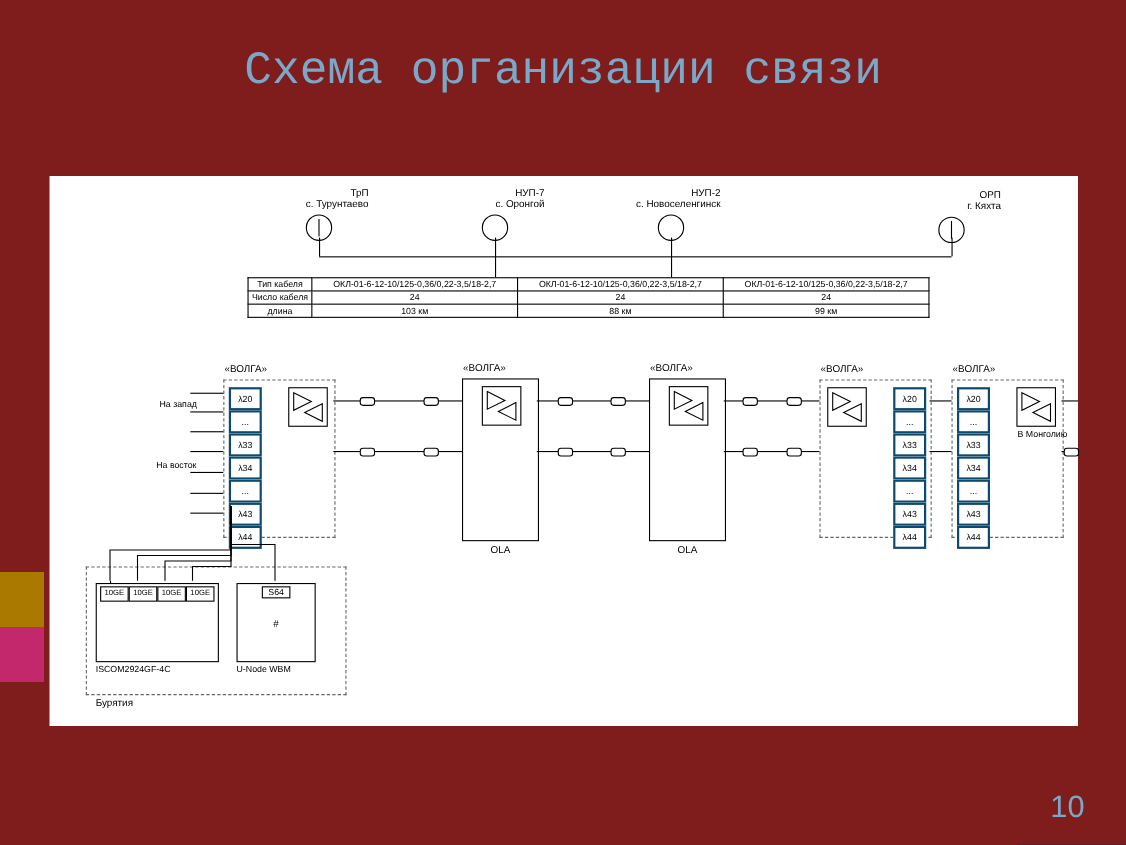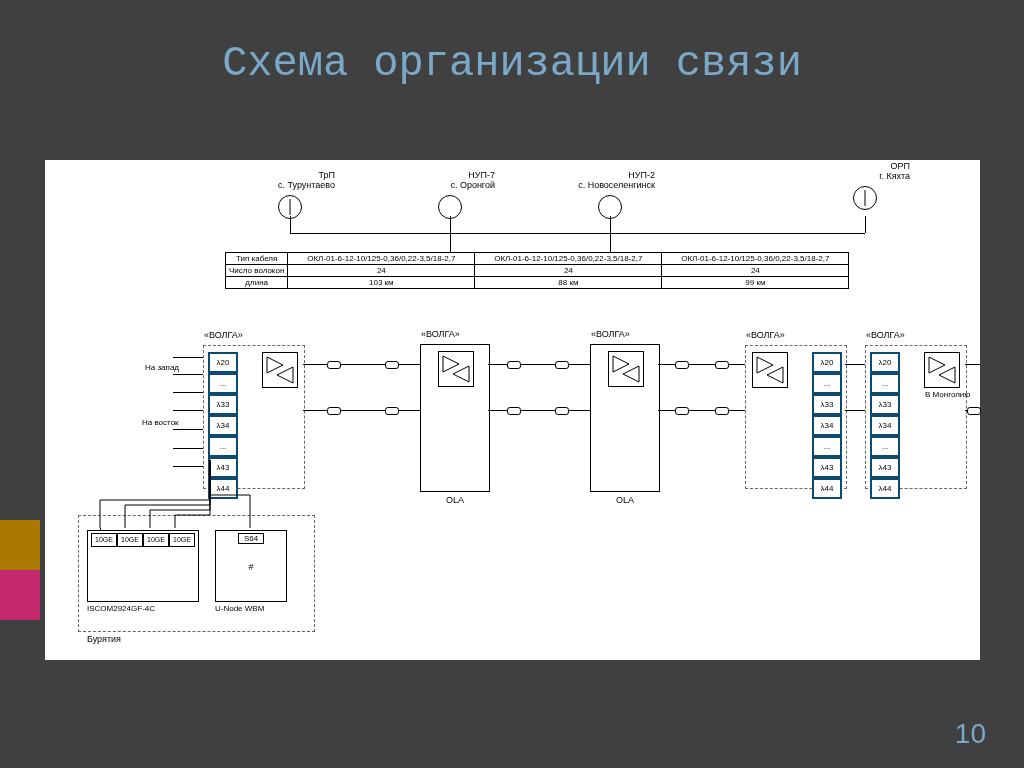--- a/index.html
+++ b/index.html
@@ -1,16 +1,16 @@
 <!DOCTYPE html>
 <html><head>
 <meta charset="utf-8">
 <style>
 html,body{margin:0;padding:0;width:1024px;height:768px;background:#222;font-family:Tahoma,Verdana,Arial,sans-serif;color:#888;overflow:hidden}
-.slide{width:1024px;height:768px;background:#404040;position:relative}
+.slide{width:1024px;height:768px;background:#7f1d1d;position:relative}
 h1.title{font-family:Consolas,"Courier New",monospace;font-size:42px;font-weight:normal;color:#7aa8c8;text-align:center;margin:0;padding:40px 0 10px}
 .page-num{position:absolute;right:38px;bottom:18px;font-size:28px;color:#7aa8c8;font-family:Liberation Sans, sans-serif}
 .deco{position:absolute;left:0;top:520px;width:40px}
 .deco div{height:50px;margin-bottom:0}
 .d1{background:#aa7a00}
 .d2{background:#c2286b}
 .diagram{position:absolute;left:45px;top:160px;width:935px;height:500px;background:#fff}
 .diagram *{font-family:Arial,sans-serif;font-size:9px;color:#000}
 .node{position:absolute;text-align:right;line-height:1.15}
 .circle{width:22px;height:22px;border:1px solid #000;border-radius:50%;background:#fff;margin:4px auto 0}
@@ -53,21 +53,21 @@
   <div class="node" style="left:360px;top:10px;width:90px">
    <div>НУП-7</div>
         <div>с. Оронгой</div>
         <div class="circle"></div>
   </div>
   <div class="node" style="left:520px;top:10px;width:90px">
    <div>НУП-2</div>
         <div>с. Новоселенгинск</div>
         <div class="circle"></div>
   </div>
-  <div class="node" style="left:775px;top:1px;width:90px">
+  <div class="node" style="left:775px;top:12px;width:90px">
    <div>ОРП</div>
         <div>г. Кяхта</div>
    <div class="circle"><svg width="22" height="22">
             <line x1="11" y1="3" x2="11" y2="19" stroke="#000"></line>
           </svg></div>
   </div>
 
   <div class="hline" style="left:245px;top:73px;width:575px"></div>
   <div class="hline" style="left:245px;top:56px;width:1px;height:17px;background:#000"></div>
   <div class="hline" style="left:405px;top:56px;width:1px;height:36px;background:#000"></div>
@@ -76,21 +76,21 @@
 
   <table class="table">
    <tbody>
           <tr>
             <th>Тип кабеля</th>
             <td style="width:180px">ОКЛ-01-6-12-10/125-0,36/0,22-3,5/18-2,7</td>
             <td style="width:180px">ОКЛ-01-6-12-10/125-0,36/0,22-3,5/18-2,7</td>
             <td style="width:180px">ОКЛ-01-6-12-10/125-0,36/0,22-3,5/18-2,7</td>
           </tr>
    <tr>
-            <th>Число волокон</th>
+            <th>Число кабеля</th>
             <td>24</td>
             <td>24</td>
             <td>24</td>
           </tr>
    <tr>
             <th>длина</th>
             <td>103 км</td>
             <td>88 км</td>
             <td>99 км</td>
           </tr>

